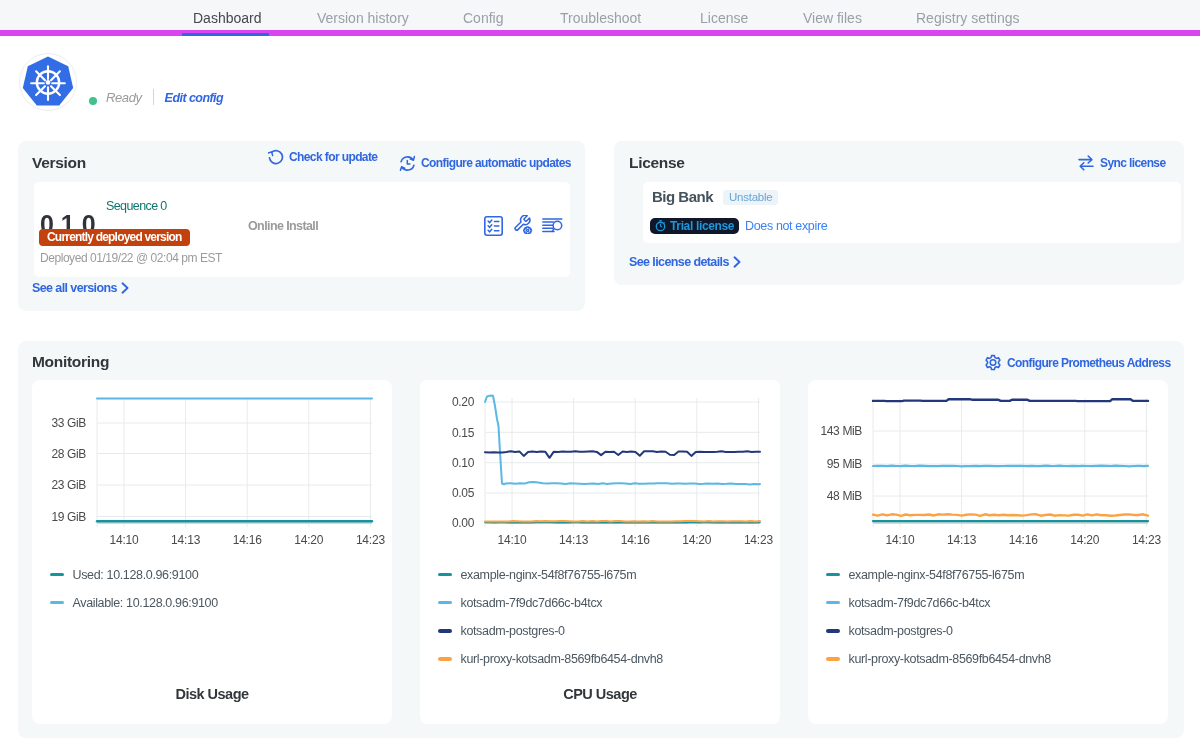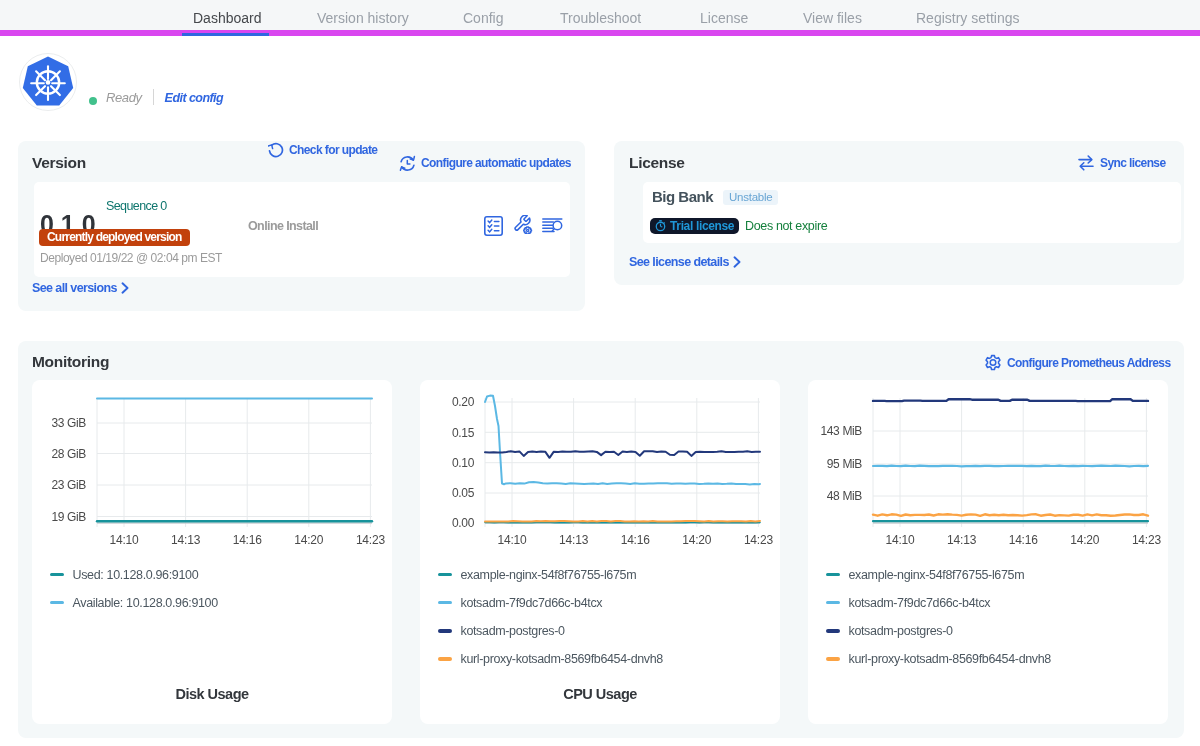--- a/index.html
+++ b/index.html
@@ -31,21 +31,21 @@
 #vseq { position:absolute; left:72px; top:18px; font-size:12.5px; line-height:1; letter-spacing:-0.6px; color:#0f766e; }
 #vpill { position:absolute; left:5px; top:47px; height:17px; line-height:17px; padding:0 8px; background:#c2410c; border-radius:4px; color:#fff; font-size:12px; font-weight:bold; letter-spacing:-0.8px; }
 #vdeployed { position:absolute; left:6px; top:69px; font-size:12px; line-height:1.2; letter-spacing:-0.45px; color:#9b9b9b; }
 #vonline { position:absolute; left:214px; top:38px; font-size:12.5px; line-height:1; font-weight:bold; letter-spacing:-0.6px; color:#9b9b9b; }
 .vicon { position:absolute; }
 
 #bigbank { position:absolute; left:9px; top:6px; font-size:15px; line-height:1.2; font-weight:bold; letter-spacing:-0.5px; color:#44525c; }
 #unstable { position:absolute; left:80px; top:8px; height:15px; line-height:15px; padding:0 6px; background:#ecf4fa; border-radius:3px; color:#68a5d4; font-size:11.5px; letter-spacing:-0.25px; }
 #trialpill { position:absolute; left:7px; top:36px; height:16px; display:flex; align-items:center; padding:0 5px; background:#0f172a; border-radius:5px; color:#1f97d8; font-size:12px; font-weight:bold; letter-spacing:-0.35px; }
 #trialpill svg { margin-right:4px; }
-#noexpire { position:absolute; left:102px; top:37px; font-size:12.5px; line-height:1.2; letter-spacing:-0.35px; color:#15803d; }
+#noexpire { position:absolute; left:102px; top:37px; font-size:12.5px; line-height:1.2; letter-spacing:-0.35px; color:#3b82f6; }
 
 .chart-card { position:absolute; top:39px; width:360px; height:344px; background:#ffffff; border-radius:8px; }
 .chart-card svg { display:block; }
 .legend { position:absolute; left:18px; top:186.5px; }
 .lrow { display:flex; align-items:center; height:16px; margin-bottom:12.2px; }
 .dash { width:13.5px; height:3.5px; border-radius:2px; flex:0 0 13.5px; }
 .ltext { margin-left:9px; font-size:12.5px; letter-spacing:-0.35px; color:#4c5760; white-space:nowrap; }
 .chart-title { position:absolute; left:0; top:307px; width:100%; text-align:center; font-size:14.5px; line-height:1; font-weight:bold; letter-spacing:-0.5px; color:#33373c; }
 </style></head>
 <body>
@@ -83,21 +83,21 @@
 </svg></div>
   <div id="statusrow">
       <span class="dot"></span>
       <span class="ready">Ready</span>
       <span class="vbar"></span>
       <span class="editcfg">Edit config</span>
     </div>
 
   <div class="card" id="vcard">
     <div class="cardtitle" style="left:14px; top:14px;">Version</div>
-    <div class="bluelink" style="left:250px; top:1px;">
+    <div class="bluelink" style="left:250px; top:8px;">
         <svg width="16" height="17" viewBox="0 0 16 17" fill="none" stroke="#3066e0" stroke-width="1.7" stroke-linecap="round">
 <path d="M3.8 3.1 A 6.5 6.5 0 1 1 1.5 8.9"></path>
 <path d="M4.6 6.6 L3.7 2.9 L0.2 4.0" stroke-width="1.5" fill="none" stroke-linejoin="round"></path>
 </svg>
         <span>Check for update</span>
       </div>
     <div class="bluelink" style="left:381px; top:14px;">
         <svg width="17" height="17" viewBox="0 0 17 17" fill="none" stroke="#3066e0" stroke-width="1.6" stroke-linecap="round" stroke-linejoin="round">
 <path d="M2.1 6.8 A 6.6 6.6 0 0 1 14.2 5.2"></path>
 <path d="M14.9 10.2 A 6.6 6.6 0 0 1 2.8 11.8"></path>

